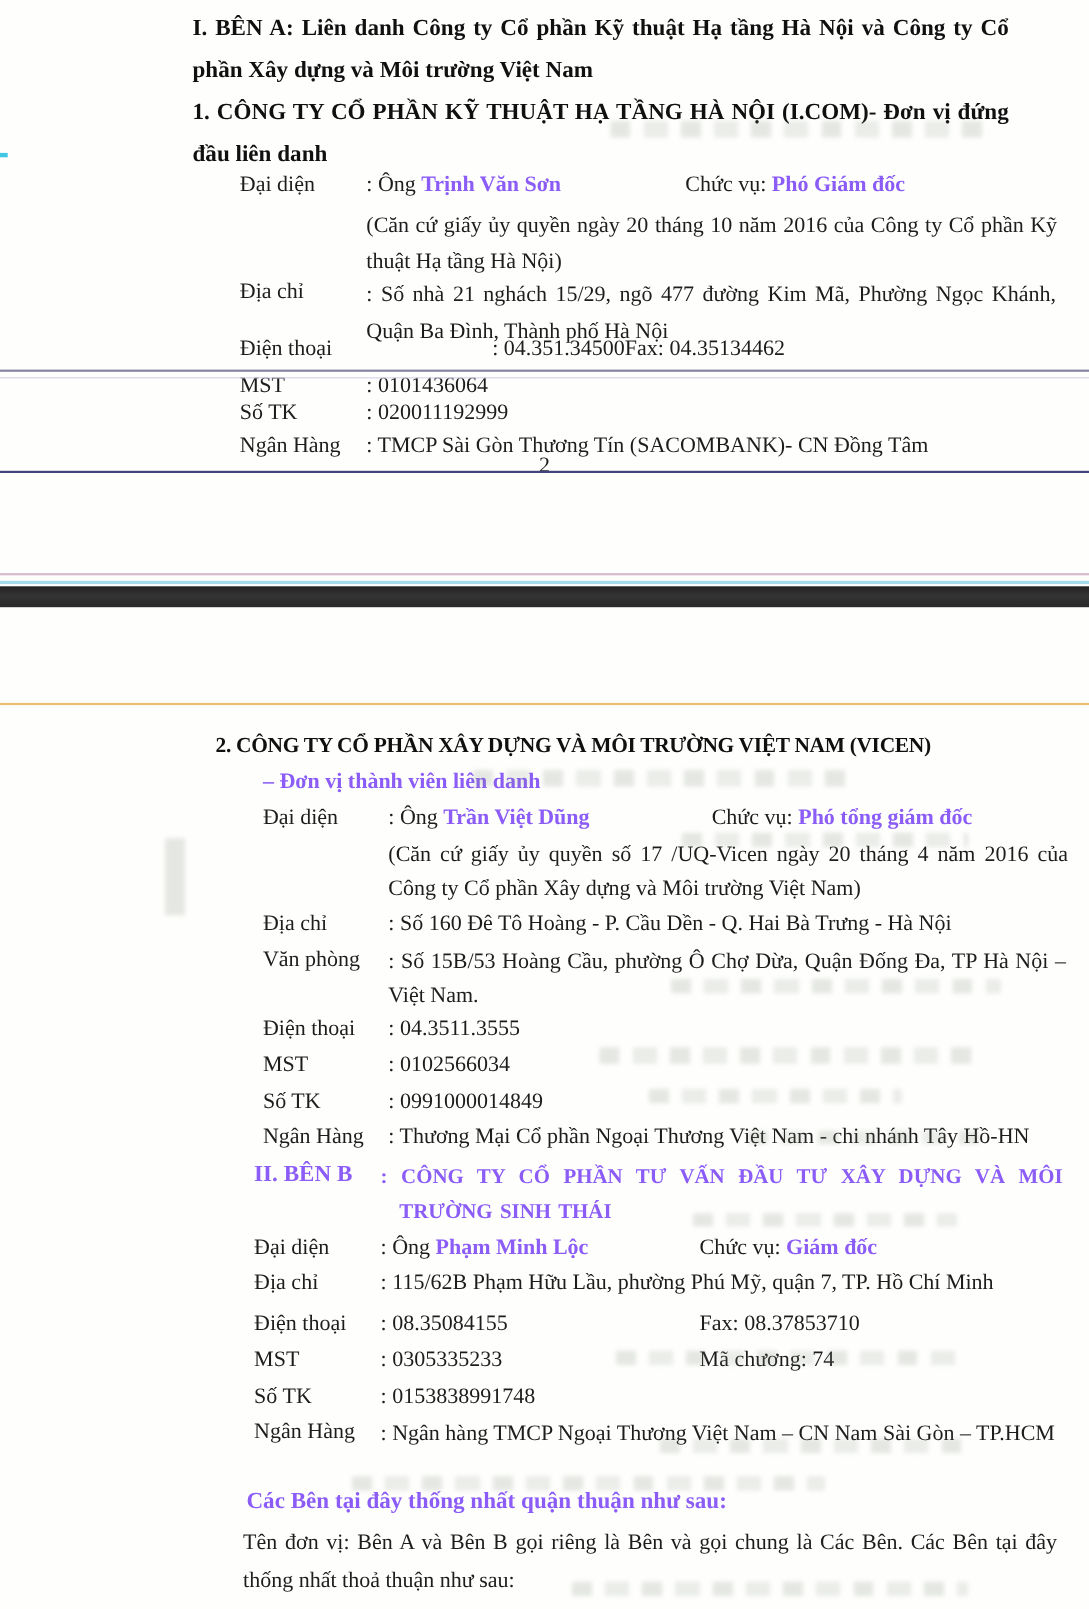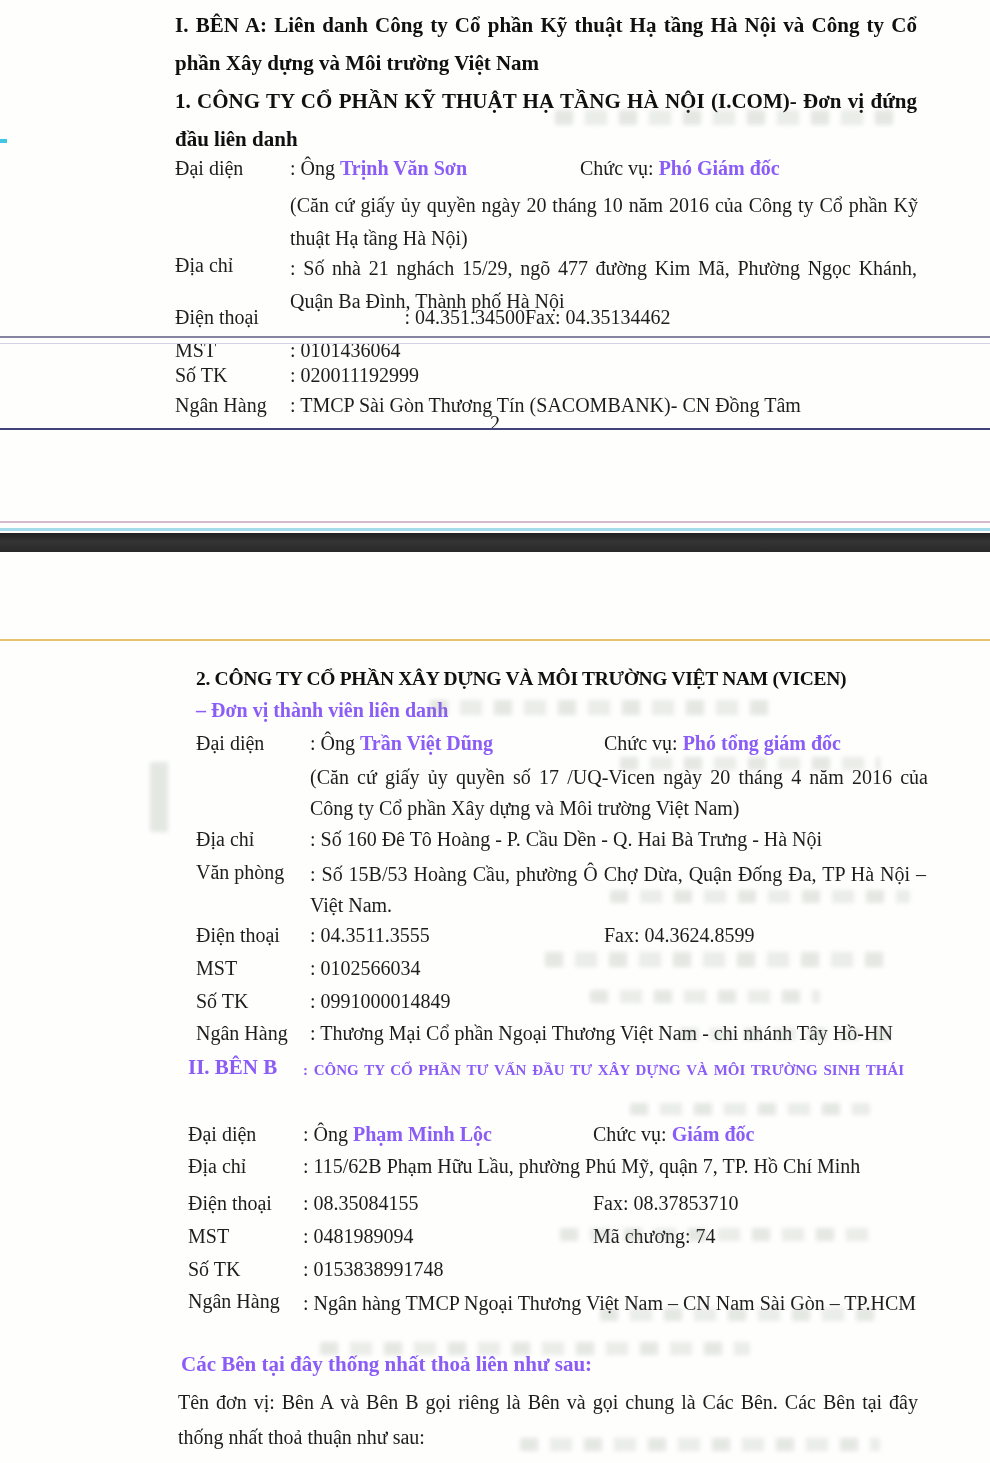--- a/index.html
+++ b/index.html
@@ -3,21 +3,21 @@
 <meta charset="utf-8">
 <style>
   html,body { margin:0; padding:0; background:#ffffff; }
   .doc {
     position:relative; width:990px; height:1463px;
     background:#fefefdff; overflow:hidden;
     font-family:"Liberation Serif","DejaVu Serif",serif;
     color:#1d1d1d;
   }
   .blk { position:absolute;font-family:Liberation Serif, serif; }
-  .t  { font-size:20px; line-height:26px; }
+  .t  { font-size:20px; line-height:26px;margin-left:43px; }
   .hd { font-size:21px; font-weight:bold; color:#101010; line-height:38px; text-align:justify; }
   .b  { font-weight:bold; color:#8b5cf6; }
   .row { display:flex; align-items:flex-start; }
   .lab1 { flex:0 0 115px; }
   .lab2 { flex:0 0 114px; }
   .labB { flex:0 0 115px; }
   .v290 { flex:0 0 290px; }
   .v294 { flex:0 0 294px; }
   .v235 { flex:0 0 235px;text-align:right; }
   .fill { flex:1 1 auto; }
@@ -108,41 +108,40 @@
   </div>
 
   <div class="blk t row p2row" style="top:859px">
     <div class="lab2">Văn phòng</div>
     <div class="fill just" style="line-height:31px">: Số 15B/53 Hoàng Cầu, phường Ô Chợ Dừa, Quận Đống Đa, TP Hà Nội – Việt Nam.</div>
   </div>
 
   <div class="blk t row p2row" style="top:922px">
     <div class="lab2">Điện thoại</div>
     <div class="v294">: 04.3511.3555</div>
-    <div class="fill">Fax: 04.3624.8599</div>
   </div>
 
   <div class="blk t row p2row" style="top:955px">
     <div class="lab2">MST</div>
     <div class="fill">: 0102566034</div>
   </div>
 
   <div class="blk t row p2row" style="top:988px">
     <div class="lab2">Số TK</div>
     <div class="fill">: 0991000014849</div>
   </div>
 
   <div class="blk t row p2row" style="top:1020px">
     <div class="lab2">Ngân Hàng</div>
     <div class="fill">: Thương Mại Cổ phần Ngoại Thương Việt Nam - chi nhánh Tây Hồ-HN</div>
   </div>
 
   <div class="blk t row pbrow" style="top:1054px">
     <div class="labB b" style="font-size:21px">II. BÊN B</div>
-    <div class="fill b just hang" style="font-size:15px; line-height:32px; word-spacing:2px">: CÔNG TY CỔ PHẦN TƯ VẤN ĐẦU TƯ XÂY DỰNG VÀ MÔI TRƯỜNG SINH THÁI</div>
+    <div class="fill b just hang" style="font-size:19px; line-height:32px; word-spacing:2px">: CÔNG TY CỔ PHẦN TƯ VẤN ĐẦU TƯ XÂY DỰNG VÀ MÔI TRƯỜNG SINH THÁI</div>
   </div>
 
   <div class="blk t row pbrow" style="top:1121px">
     <div class="labB">Đại diện</div>
     <div class="v290"><span>: Ông </span><span class="b">Phạm Minh Lộc</span></div>
     <div class="fill"><span>Chức vụ: </span><span class="b">Giám đốc</span></div>
   </div>
 
   <div class="blk t row pbrow" style="top:1153px">
     <div class="labB">Địa chỉ</div>
@@ -150,35 +149,35 @@
   </div>
 
   <div class="blk t row pbrow" style="top:1190px">
     <div class="labB">Điện thoại</div>
     <div class="v290">: 08.35084155</div>
     <div class="fill">Fax: 08.37853710</div>
   </div>
 
   <div class="blk t row pbrow" style="top:1223px">
     <div class="labB">MST</div>
-    <div class="v290">: 0481989094</div>
+    <div class="v290">: 0305335233</div>
     <div class="fill">Mã chương: 74</div>
   </div>
 
   <div class="blk t row pbrow" style="top:1256px">
     <div class="labB">Số TK</div>
     <div class="fill">: 0153838991748</div>
   </div>
 
   <div class="blk t row pbrow" style="top:1288px">
     <div class="labB">Ngân Hàng</div>
     <div class="fill just" style="line-height:31px">: Ngân hàng TMCP Ngoại Thương Việt Nam – CN Nam Sài Gòn – TP.HCM</div>
   </div>
 
-  <div class="blk t b" style="top:1351px; left:181px; font-size:21px">Các Bên tại đây thống nhất thoả liên như sau:</div>
+  <div class="blk t b" style="top:1351px; left:181px; font-size:21px">Các Bên tại đây thống nhất quận thuận như sau:</div>
 
   <div class="blk t just" style="top:1385px; left:178px; width:740px; line-height:35px">Tên đơn vị: Bên A và Bên B gọi riêng là Bên và gọi chung là Các Bên. Các Bên tại đây thống nhất thoả thuận như sau:</div>
 
   <div class="blk rule-double"></div>
   <div class="blk rule-page"></div>
   <div class="blk line-pink"></div>
   <div class="blk line-cyan"></div>
   <div class="blk band-dark"></div>
   <div class="blk rule-gold"></div>
   <div class="blk edge-cyan"></div>

